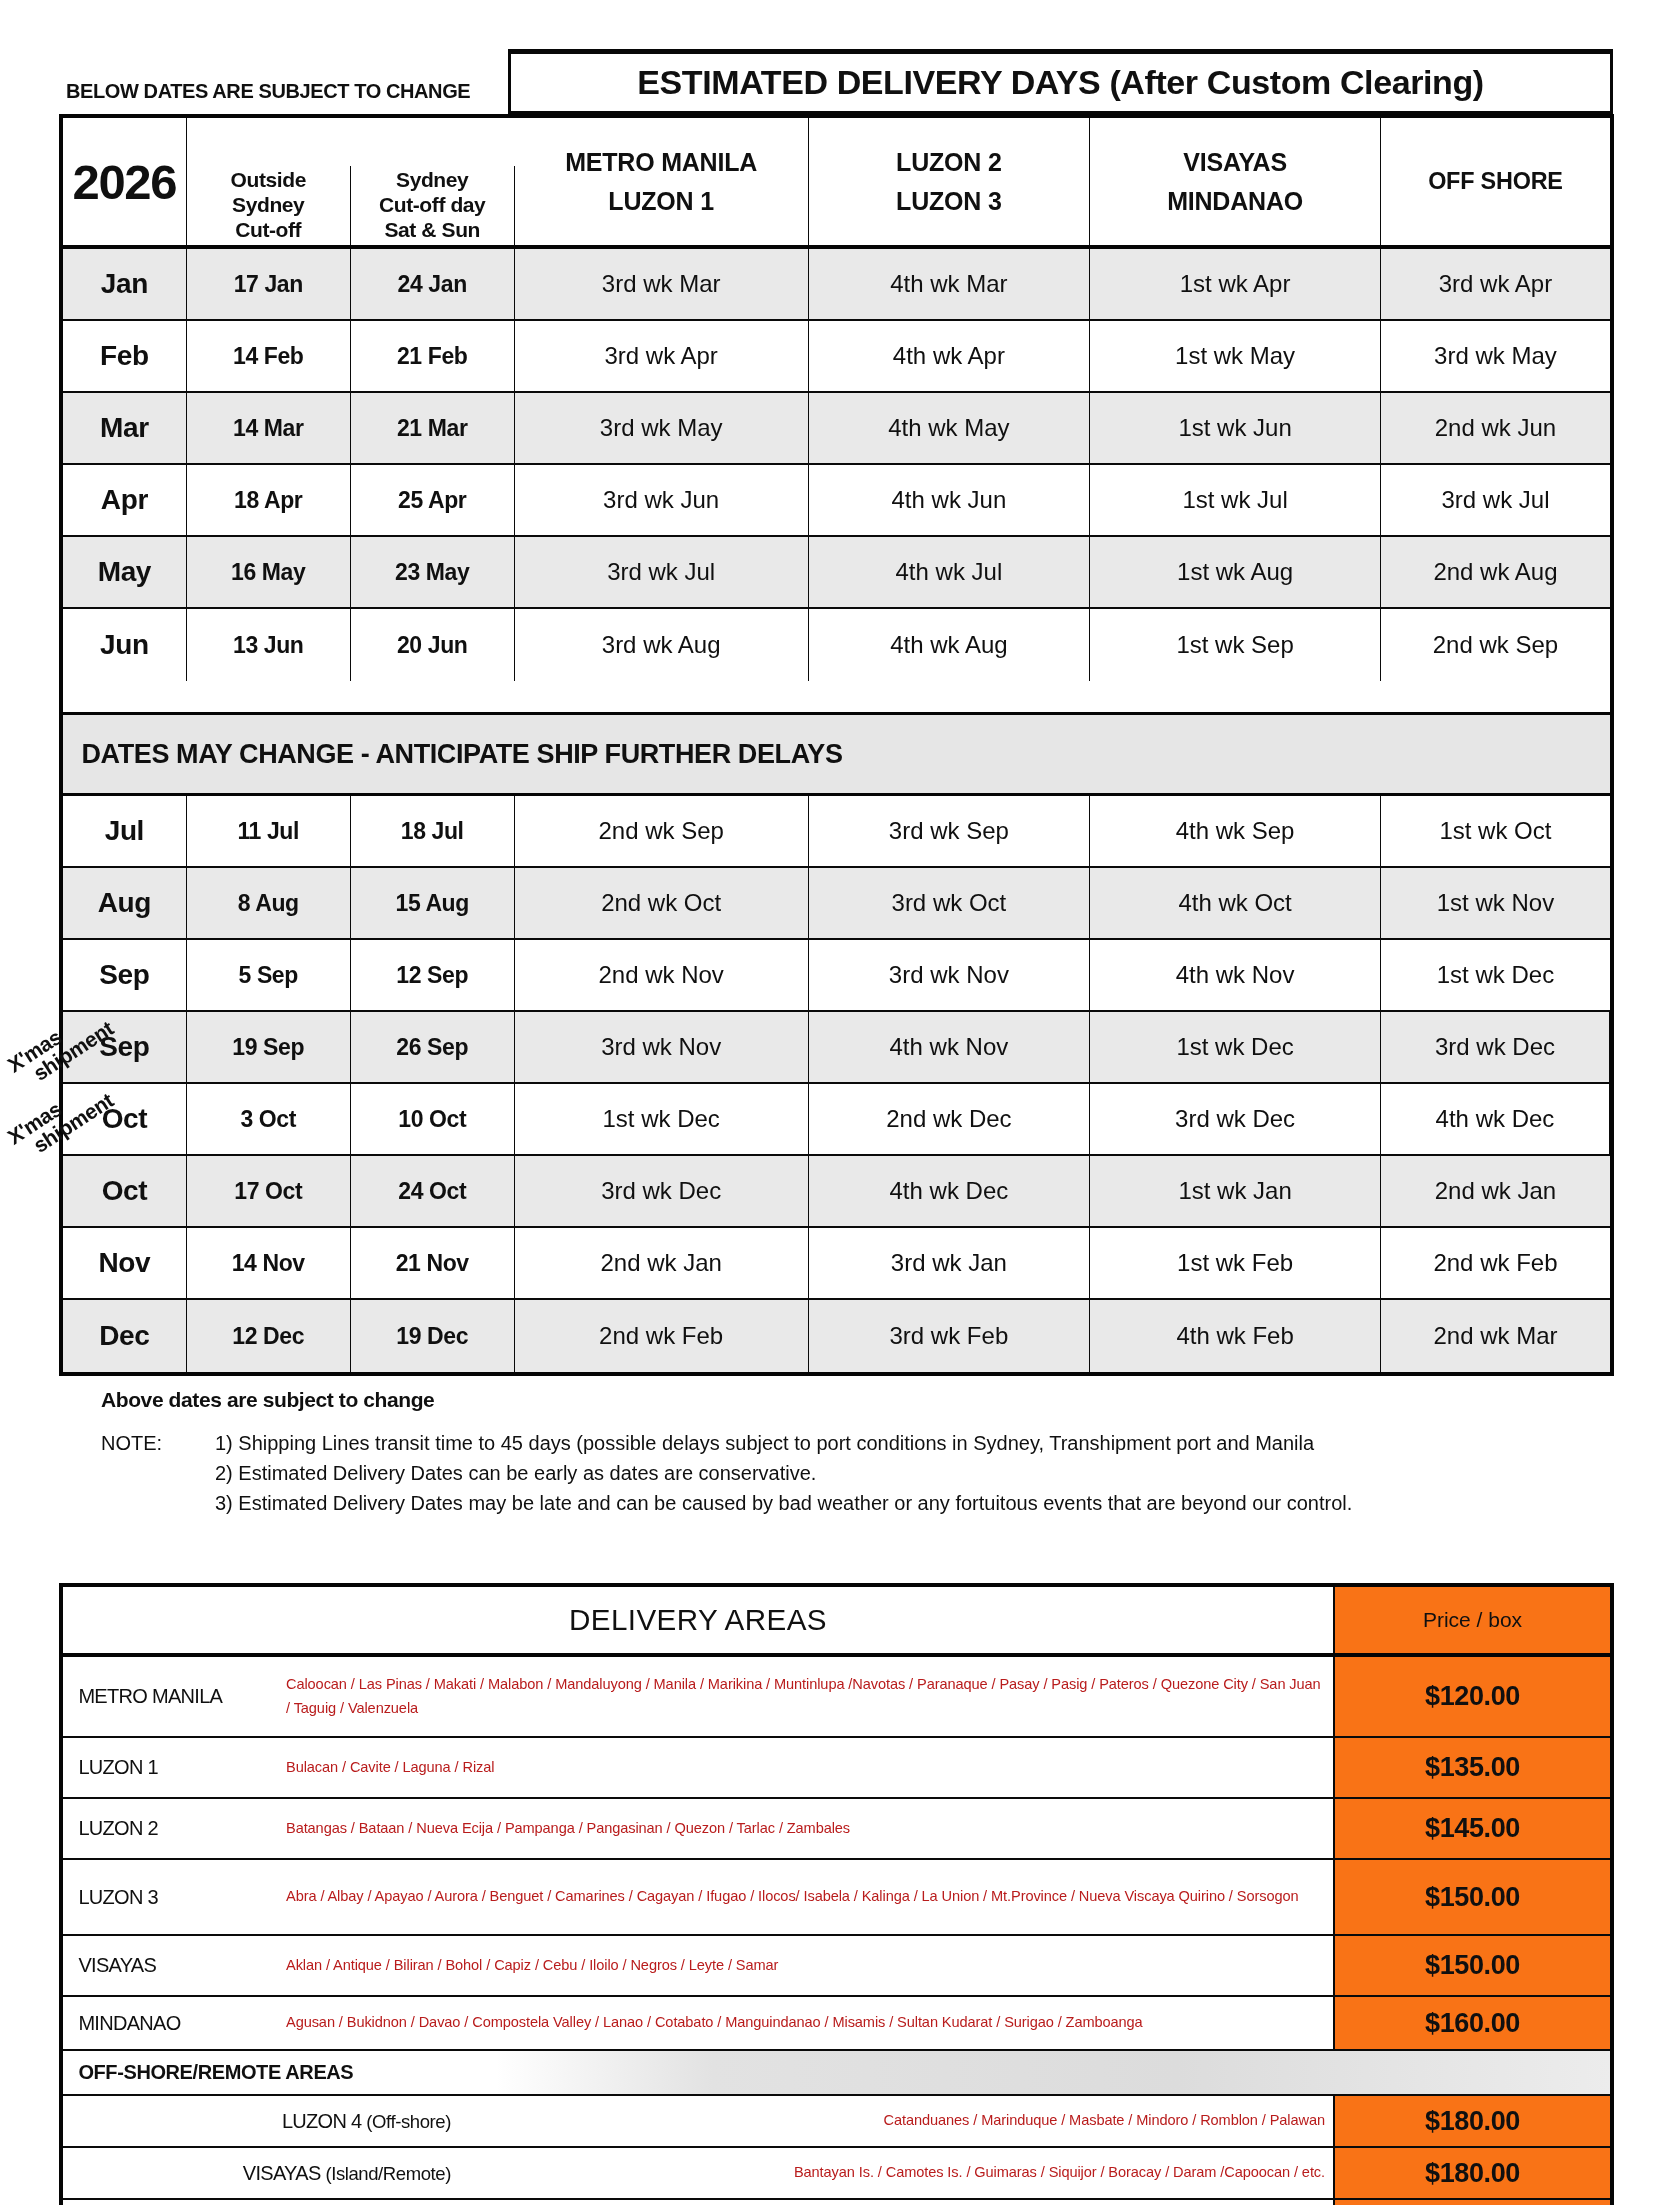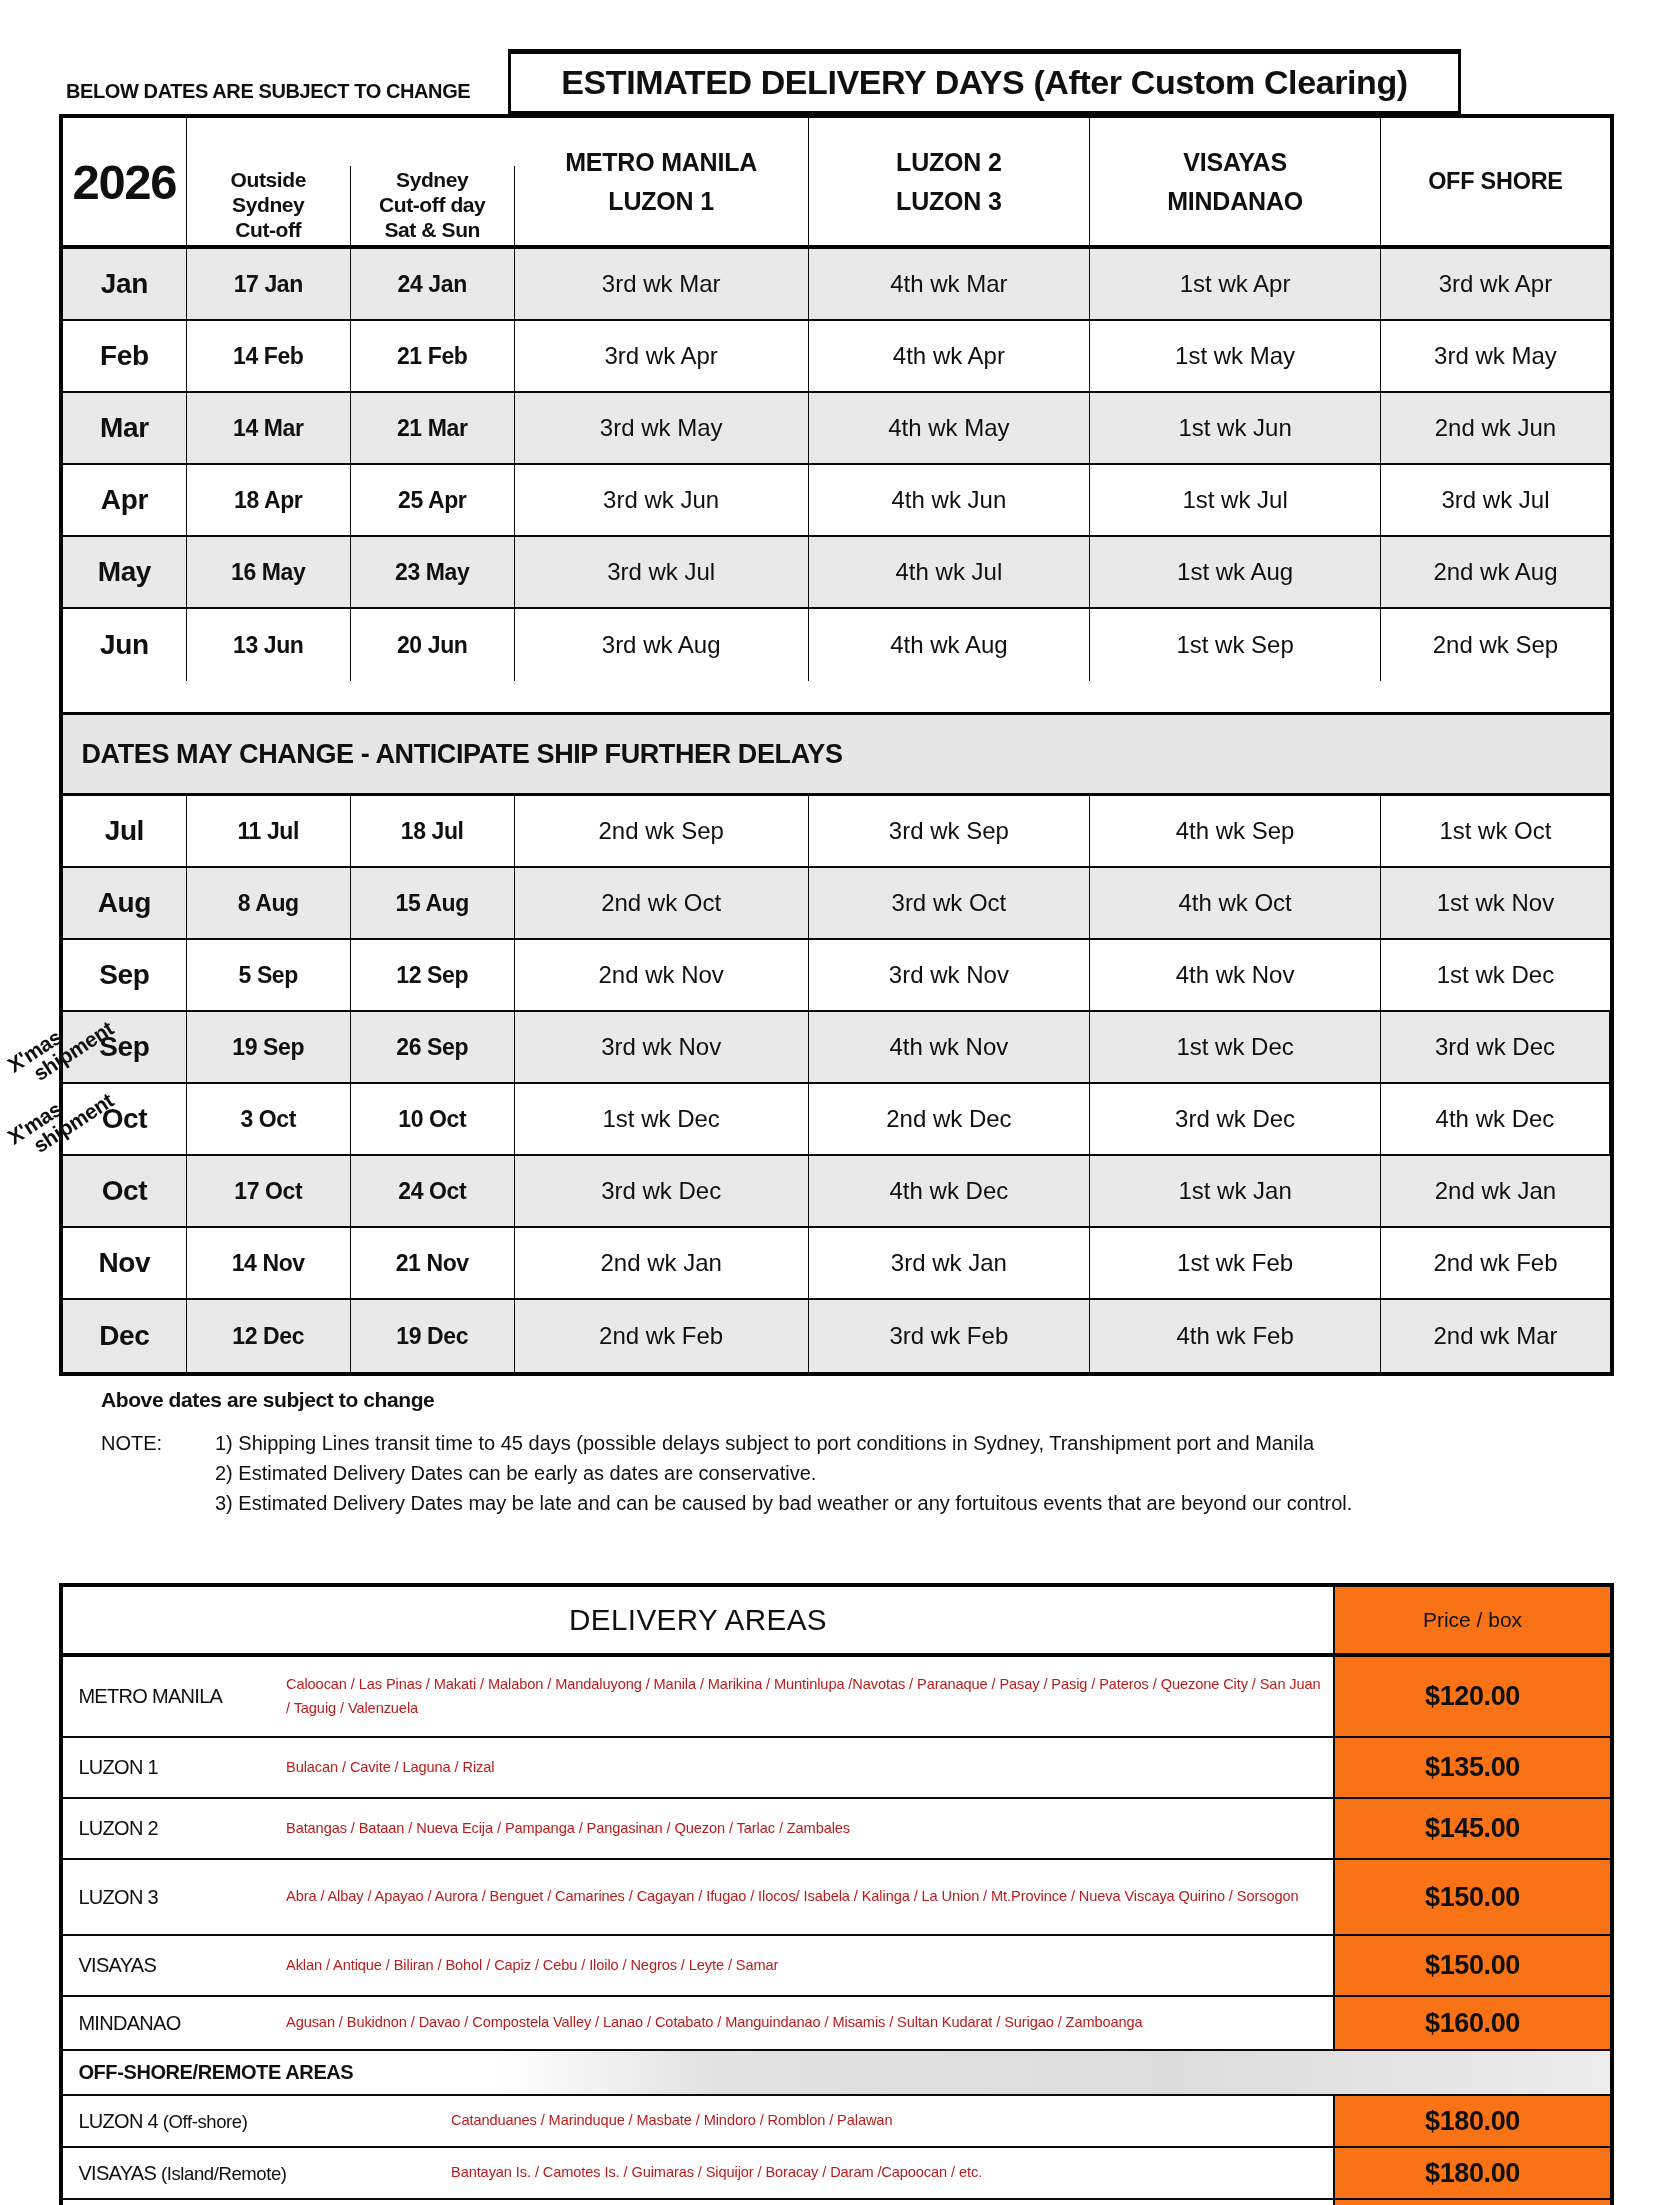--- a/index.html
+++ b/index.html
@@ -1,21 +1,21 @@
 <!DOCTYPE html>
 <html style="font-size:7px"><head>
 <meta charset="utf-8">
 <style>
   html,body{margin:0;padding:0;background:#ffffff;}
   body{font-family:"Liberation Sans", sans-serif;color:#101010;}
   #page{position:relative;width:1654px;height:2481px;background:#ffffff;overflow:hidden;}
 
   
   #top-note{position:absolute;left:66px;top:80px;font-size:20px;font-weight:700;letter-spacing:-0.4px;white-space:nowrap;}
-  #est-box{position:absolute;left:508px;top:49px;width:953px;height:65px;box-sizing:border-box;
+  #est-box{position:absolute;left:508px;top:49px;width:1105px;height:65px;box-sizing:border-box;
            border:3.5px solid #070707;border-top-width:5.7px;display:flex;align-items:center;justify-content:center;}
   #est-box .t{font-size:34px;font-weight:700;letter-spacing:-0.4px;}
 
   
   #sched{position:absolute;left:59px;top:114px;width:1555px;box-sizing:border-box;border:4px solid #050505;background:#fff;}
   .s-row{display:flex;box-sizing:border-box;border-bottom:2.6px solid #0a0a0a;height:72px;position:relative;background:#fff;}
   .s-row.shaded{background:#e9e9e9;}
   .s-row:last-child{border-bottom:none;}
   .s-head{height:131px;border-bottom:4.4px solid #050505;}
   .s-cell{box-sizing:border-box;border-right:1.8px solid #0a0a0a;display:flex;align-items:center;justify-content:center;text-align:center;}
@@ -55,21 +55,21 @@
   .d-title{flex:1;text-align:center;font-size:29.6px;font-weight:400;letter-spacing:0.4px;}
   .d-price-h{font-size:21px;font-weight:400;}
   .d-price .val{font-size:27px;font-weight:700;letter-spacing:-0.4px;}
   .d-label{width:223px;padding-left:15.4px;box-sizing:border-box;font-size:20px;font-weight:400;letter-spacing:-0.7px;flex-shrink:0;}
   .d-label .sub{font-size:18.5px;letter-spacing:-0.4px;}
   .d-wide .d-label{width:388px;}
   .d-areas{flex:1;font-size:14.6px;font-weight:400;letter-spacing:-0.1px;line-height:1.6;padding-right:8px;color:#b91c1c;}
   .d-section{height:45px;display:flex;align-items:center;padding-left:15.4px;box-sizing:border-box;border-bottom:2.6px solid #0a0a0a;
              background:linear-gradient(90deg,#ffffff 0%,#ffffff 28%,#e2e2e2 42%,#dcdcdc 72%,#ececec 100%);}
   .d-section .t{font-size:20px;font-weight:700;letter-spacing:-0.4px;}
-  .r-mm{height:81px;} .r-std{height:61px;} .r-l3{height:76px;} .r-min{height:54px;} .r-rem{height:52px;}
+  .r-mm{height:81px;} .r-std{height:61px;} .r-l3{height:76px;} .r-min{height:54px;} .r-rem{height:52px;text-align:right;}
 </style>
 </head>
 <body>
 
 <div id="page">
 
   <div id="top-note">BELOW DATES ARE SUBJECT TO CHANGE</div>
 
   <div id="est-box">
     <div class="t">ESTIMATED DELIVERY DAYS (After Custom Clearing)</div>

